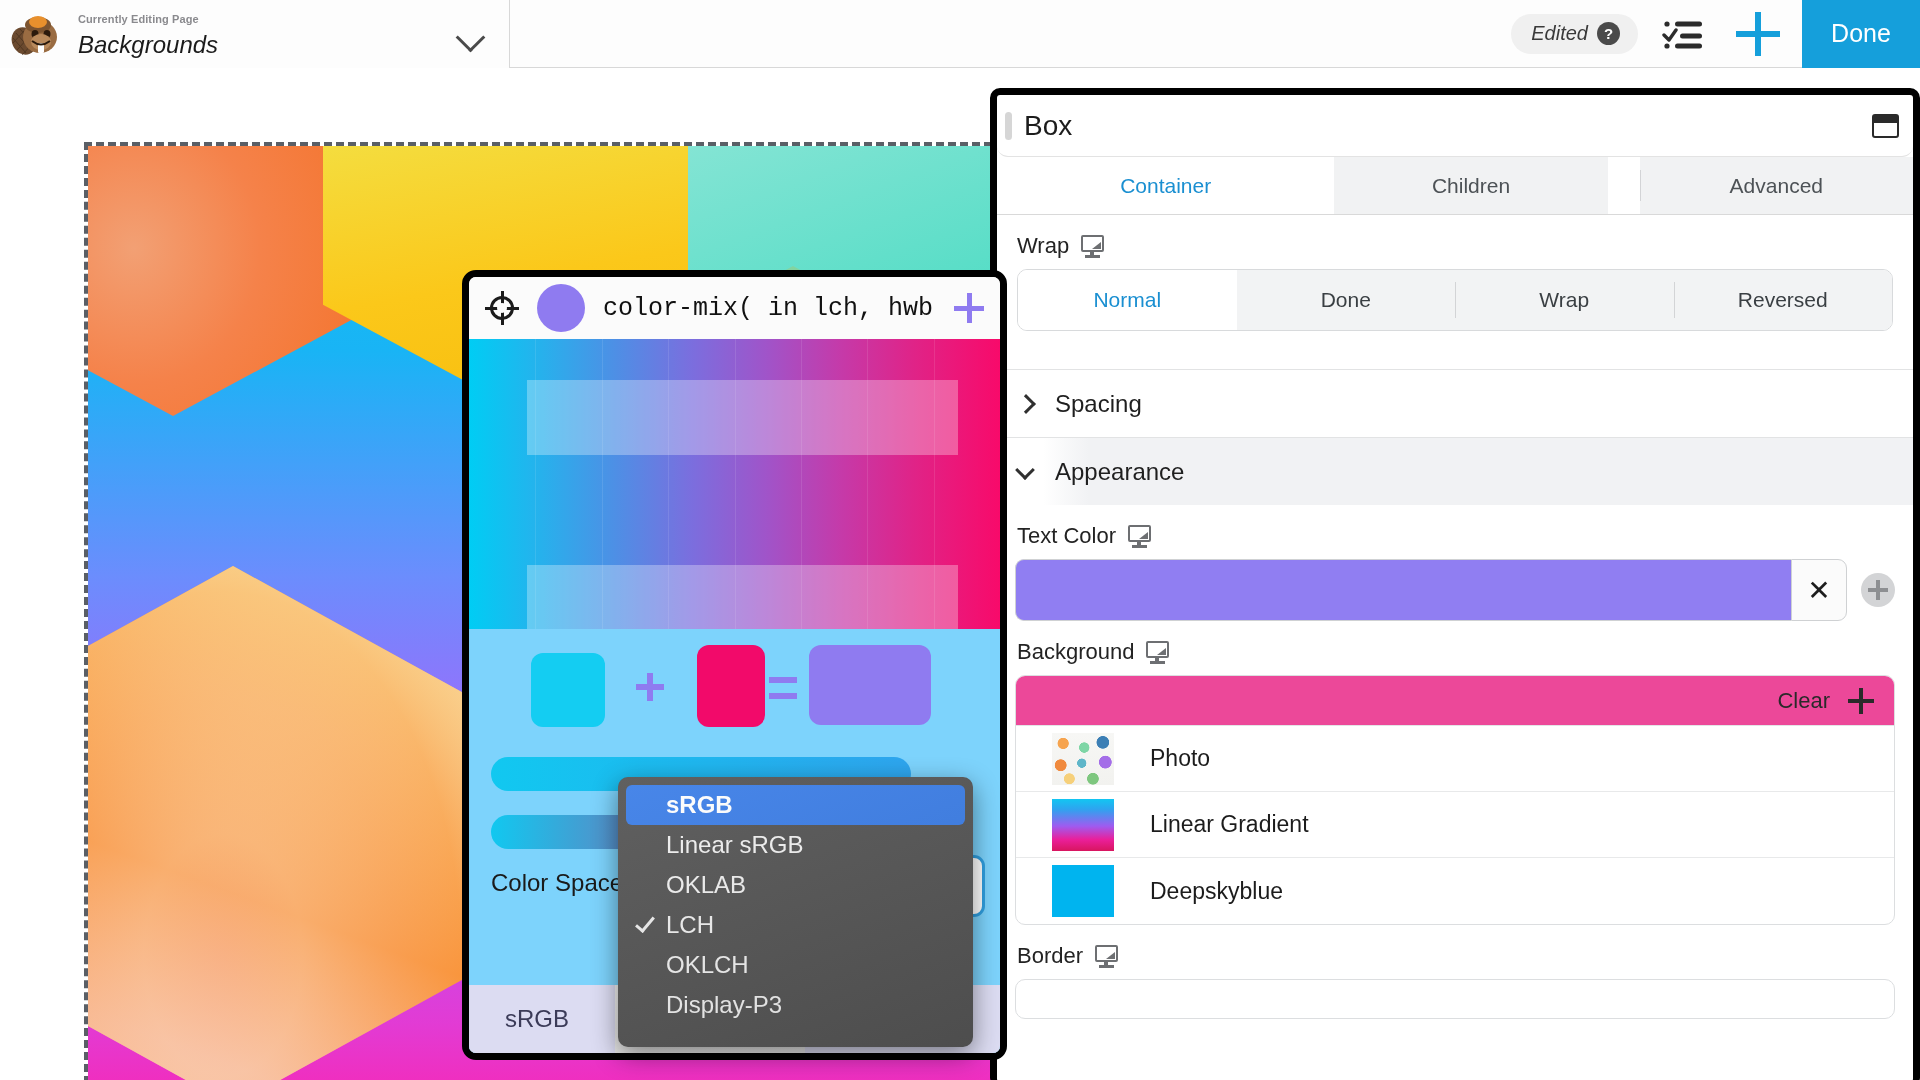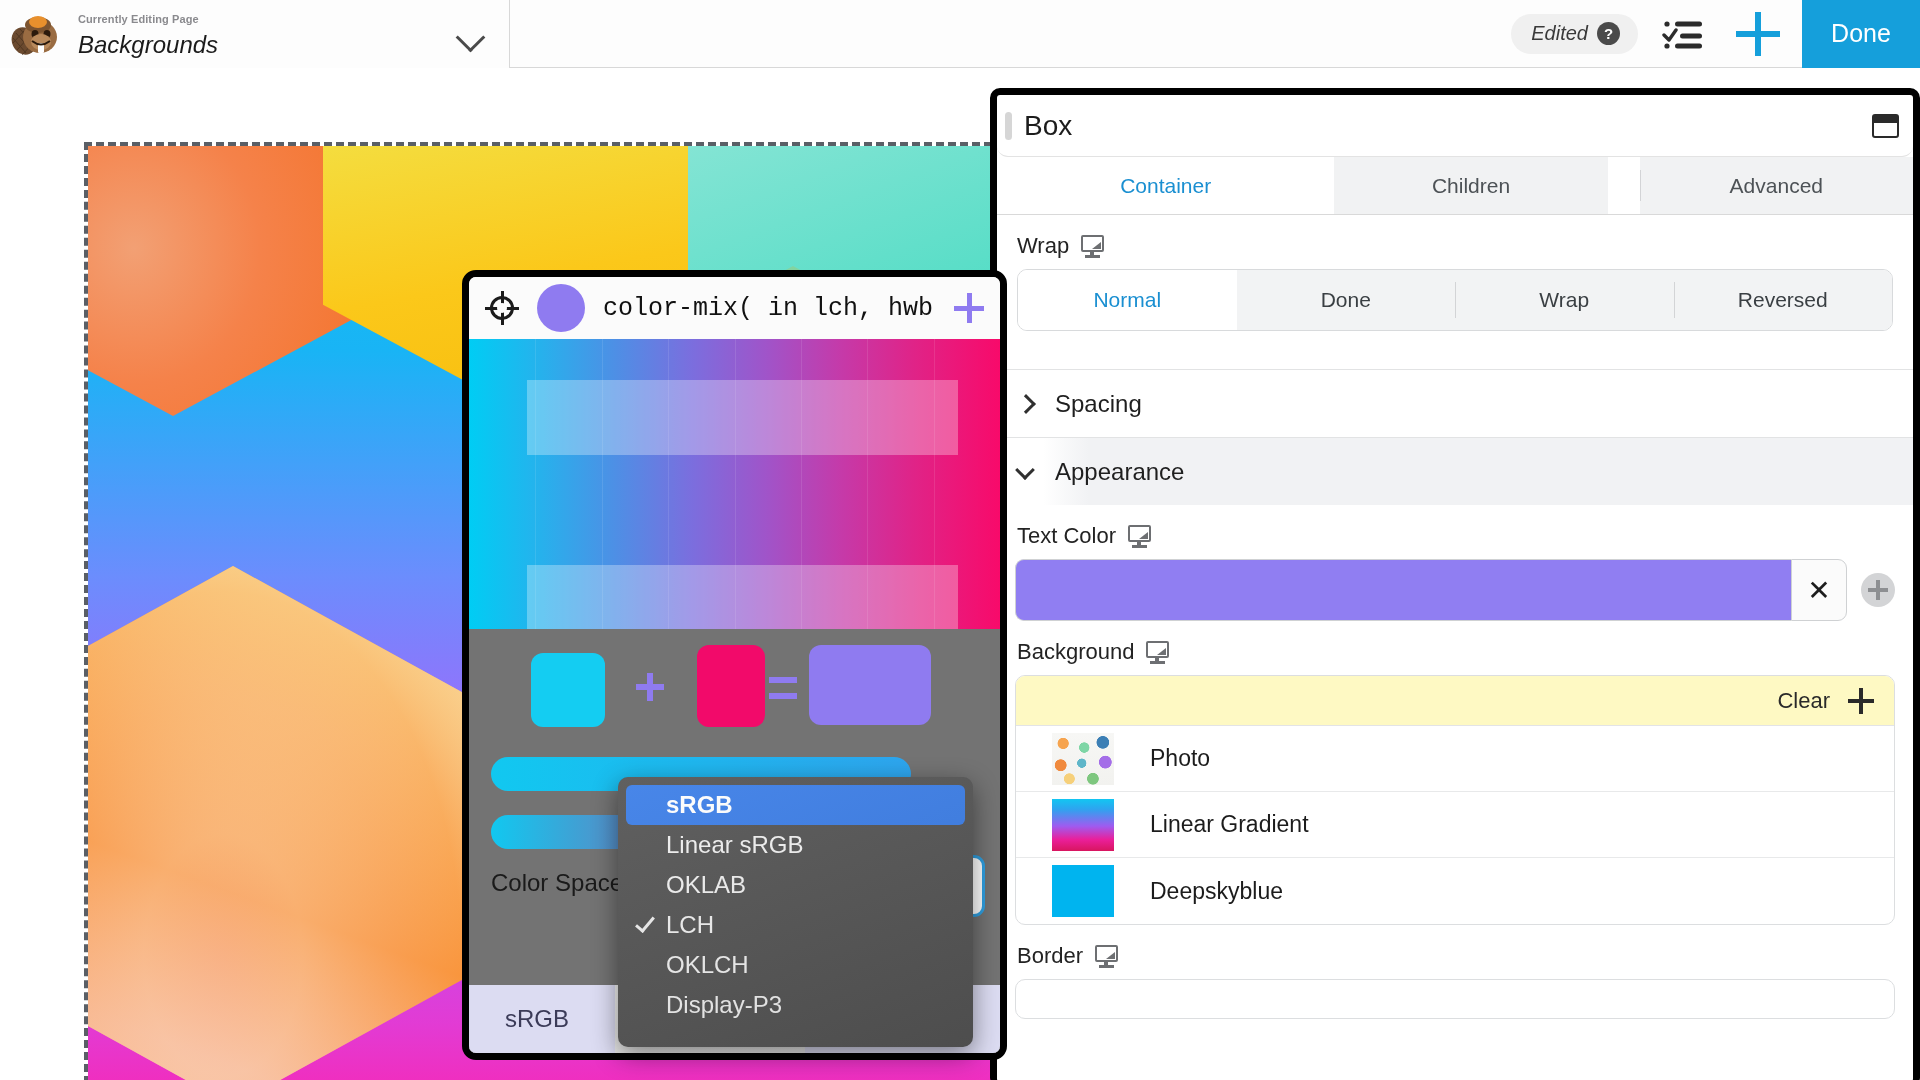--- a/index.html
+++ b/index.html
@@ -265,21 +265,21 @@
   .add-circle::before { left: 7px; top: 15px; width: 20px; height: 4px; }
   .add-circle::after  { top: 7px; left: 15px; height: 20px; width: 4px; }
 
   .bg-list {
     margin: 0 18px; border: 1px solid #dcdee0; border-radius: 10px;
     overflow: hidden; background: #fff;
   }
   .bg-list-head {
     height: 50px; display: flex; align-items: center; justify-content: flex-end;
     gap: 18px; padding-right: 20px;
-    border-bottom: 1px solid #e3e4e6; background: #fef9c3;
+    border-bottom: 1px solid #e3e4e6; background: #ec4899;
   }
   .bg-list-head .clear-lbl { font-size: 22px; color: #2a2a2a; }
   .mini-plus { width: 26px; height: 26px; position: relative; }
   .mini-plus::before, .mini-plus::after { content:""; position:absolute; background:#2a2a2a; }
   .mini-plus::before { left:0; top:11px; width:26px; height:4px; }
   .mini-plus::after  { top:0; left:11px; height:26px; width:4px; }
   .bg-item {
     height: 66px; display: flex; align-items: center; gap: 36px;
     padding-left: 36px; border-bottom: 1px solid #e8e9ea;
   }
@@ -343,21 +343,21 @@
   #cm-grid .ov {
     position: absolute; left: 11%; right: 8%;
     background: rgba(255,255,255,.30);
   }
   #cm-band-1 { top: 14%;  height: 26%; }
   #cm-band-3 { top: 78%;  height: 22%; }
   #cm-grid .seam {
     position:absolute; top:0; bottom:0; width:1px; background: rgba(255,255,255,.10);
   }
 
-  #cm-lower { position: absolute; left:0; right:0; top: 352px; bottom: 0; background:#737373; }
+  #cm-lower { position: absolute; left:0; right:0; top: 352px; bottom: 0; background:#7dd3fc; }
   .sw {
     position: absolute; border-radius: 12px;
   }
   #sw-a { left: 62px; top: 24px; width: 74px; height: 74px; background:#14cdf2; }
   #sw-b { left: 228px; top: 16px; width: 68px; height: 82px; background:#f20a6a; }
   #sw-c { left: 340px; top: 16px; width: 122px; height: 80px; background:#8f7bf0; }
   #op-plus, #op-eq { position:absolute; }
   #op-plus { left: 167px; top: 44px; width: 28px; height: 28px; }
   #op-plus::before,#op-plus::after{content:"";position:absolute;background:#8f7bf0;}
   #op-plus::before{left:0;top:11px;width:28px;height:6px;}

